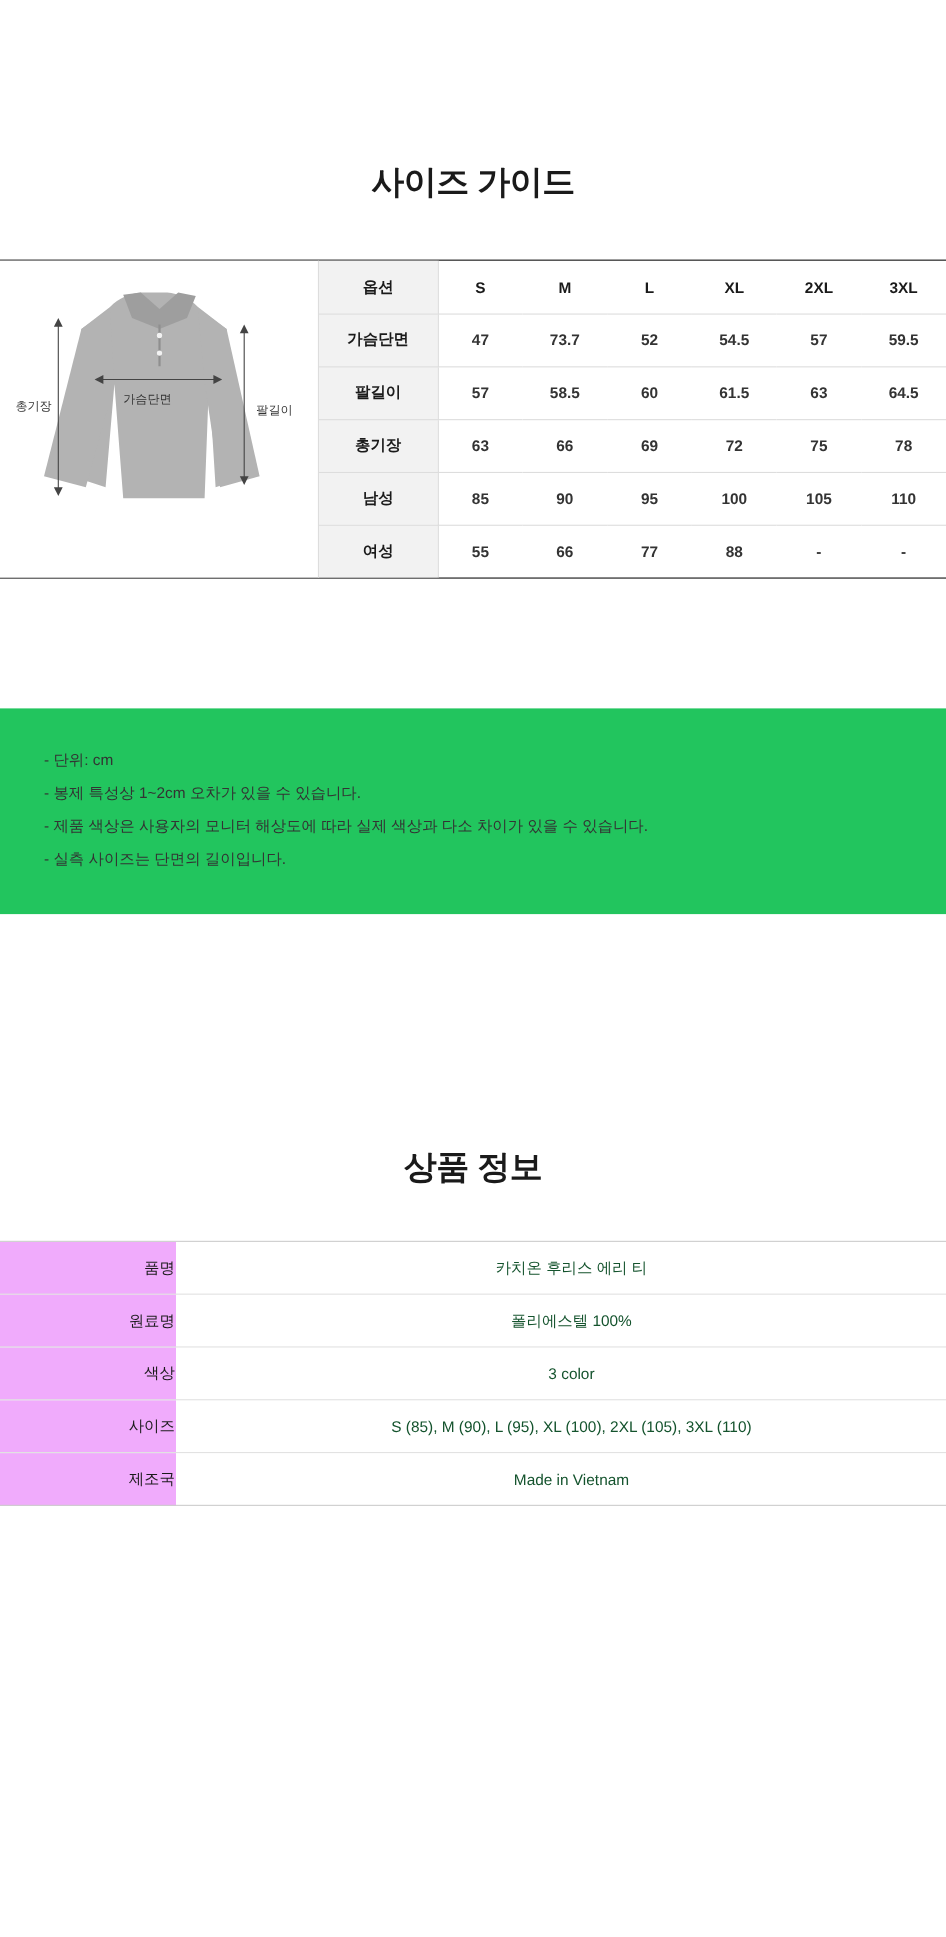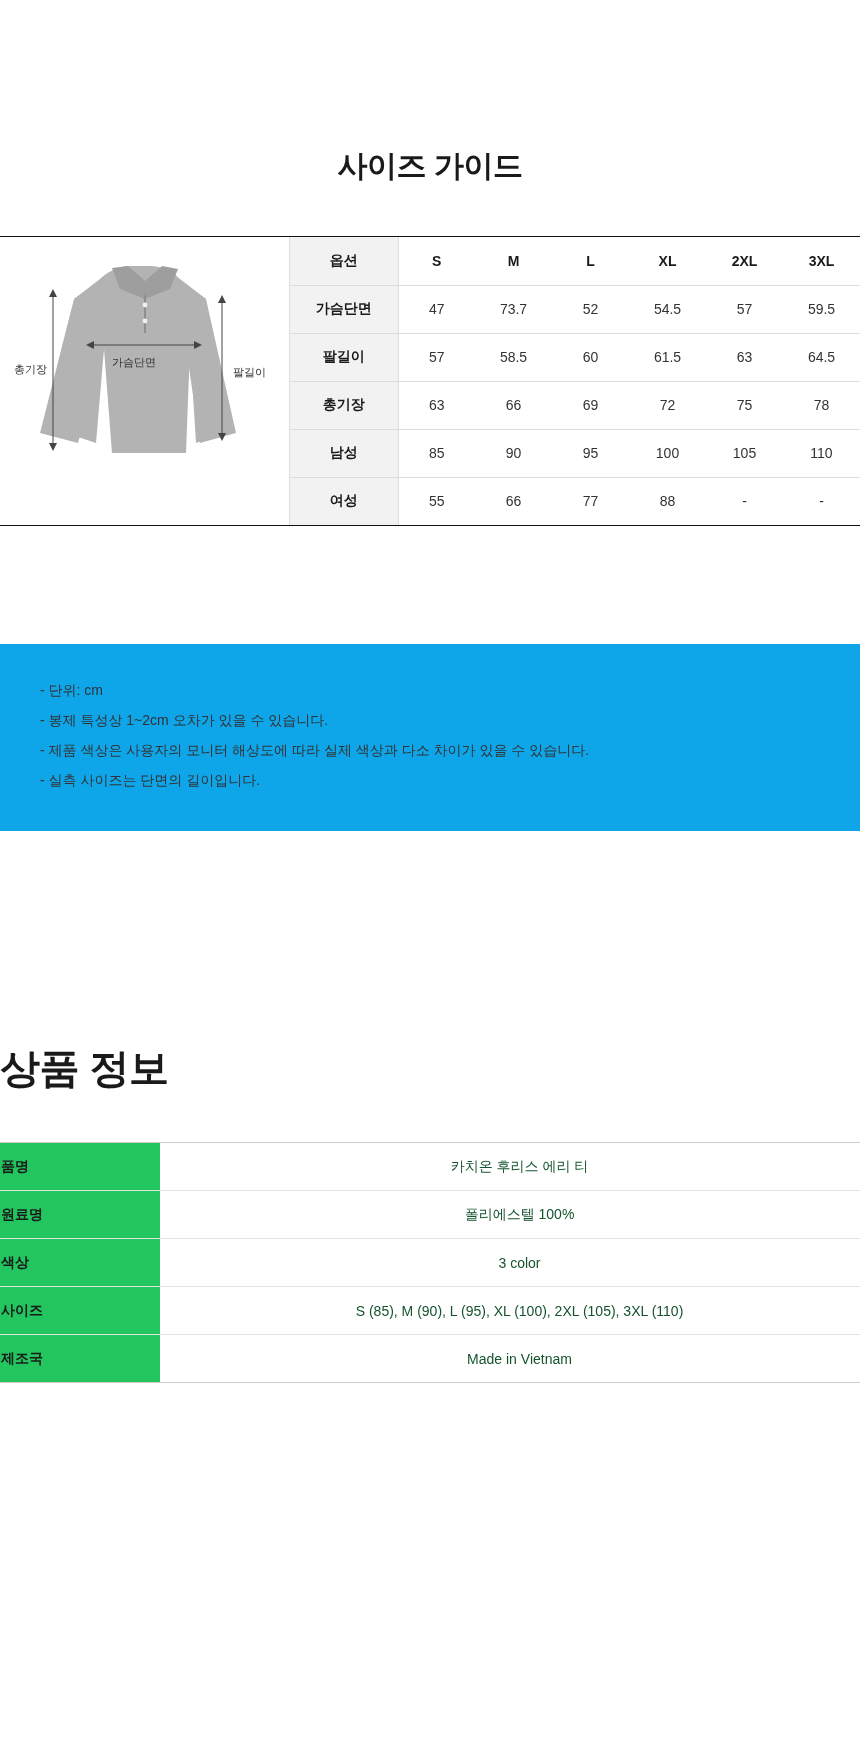--- a/index.html
+++ b/index.html
@@ -74,21 +74,21 @@
     flex: 1 1 auto;
     border-collapse: collapse;
     width: 570px;
     table-layout: fixed;
   }
   .size-table th, .size-table td {
     border-bottom: 1px solid #dddddd;
     height: 48px;
     text-align: center;
     font-size: 14px;
-    font-weight: normal;
+    font-weight: bold;
     color: #333333;
   }
   .size-table thead th {
     font-weight: bold;
     color: #1a1a1a;
     border-bottom: 1px solid #dddddd;
   }
   .size-table tbody tr:last-child th,
   .size-table tbody tr:last-child td {
     border-bottom: none;
@@ -100,56 +100,56 @@
     width: 108px;
     border-right: 1px solid #dddddd;
   }
   .size-table thead .rowhead {
     background: #f2f2f2;
   }
 
   
   .notes {
     margin-top: 118px;
-    background: #0ea5e9;
+    background: #22c55e;
     width: 860px;
     padding: 36px 40px 40px 40px;
   }
   .notes p {
     margin: 0 0 9px 0;
     font-size: 14px;
     color: #333333;
     line-height: 1.5;
   }
   .notes p:last-child { margin-bottom: 0; }
 
   
   .info-title {
-    text-align: left;
-    font-size: 40px;
+    text-align: center;
+    font-size: 30px;
     font-weight: bold;
     color: #1a1a1a;
     letter-spacing: -0.5px;
     margin-top: 210px;
   }
 
   .info-table {
     margin-top: 46px;
     width: 860px;
     border-collapse: collapse;
     border-top: 1px solid #cccccc;
     border-bottom: 1px solid #cccccc;
   }
   .info-table th {
     width: 160px;
-    background: #22c55e;
+    background: #f0abfc;
     font-size: 14px;
-    font-weight: bold;
-    color: #1a1a1a;
-    text-align: left;
+    font-weight: normal;
+    color: #1a1a1a;
+    text-align: right;
     height: 48px;
     border-bottom: 1px solid #e2e2e2;
   }
   .info-table td {
     font-size: 14px;
     color: #14532d;
     padding-left: 20px;
     height: 48px;
     border-bottom: 1px solid #e2e2e2;
     text-align: center;

